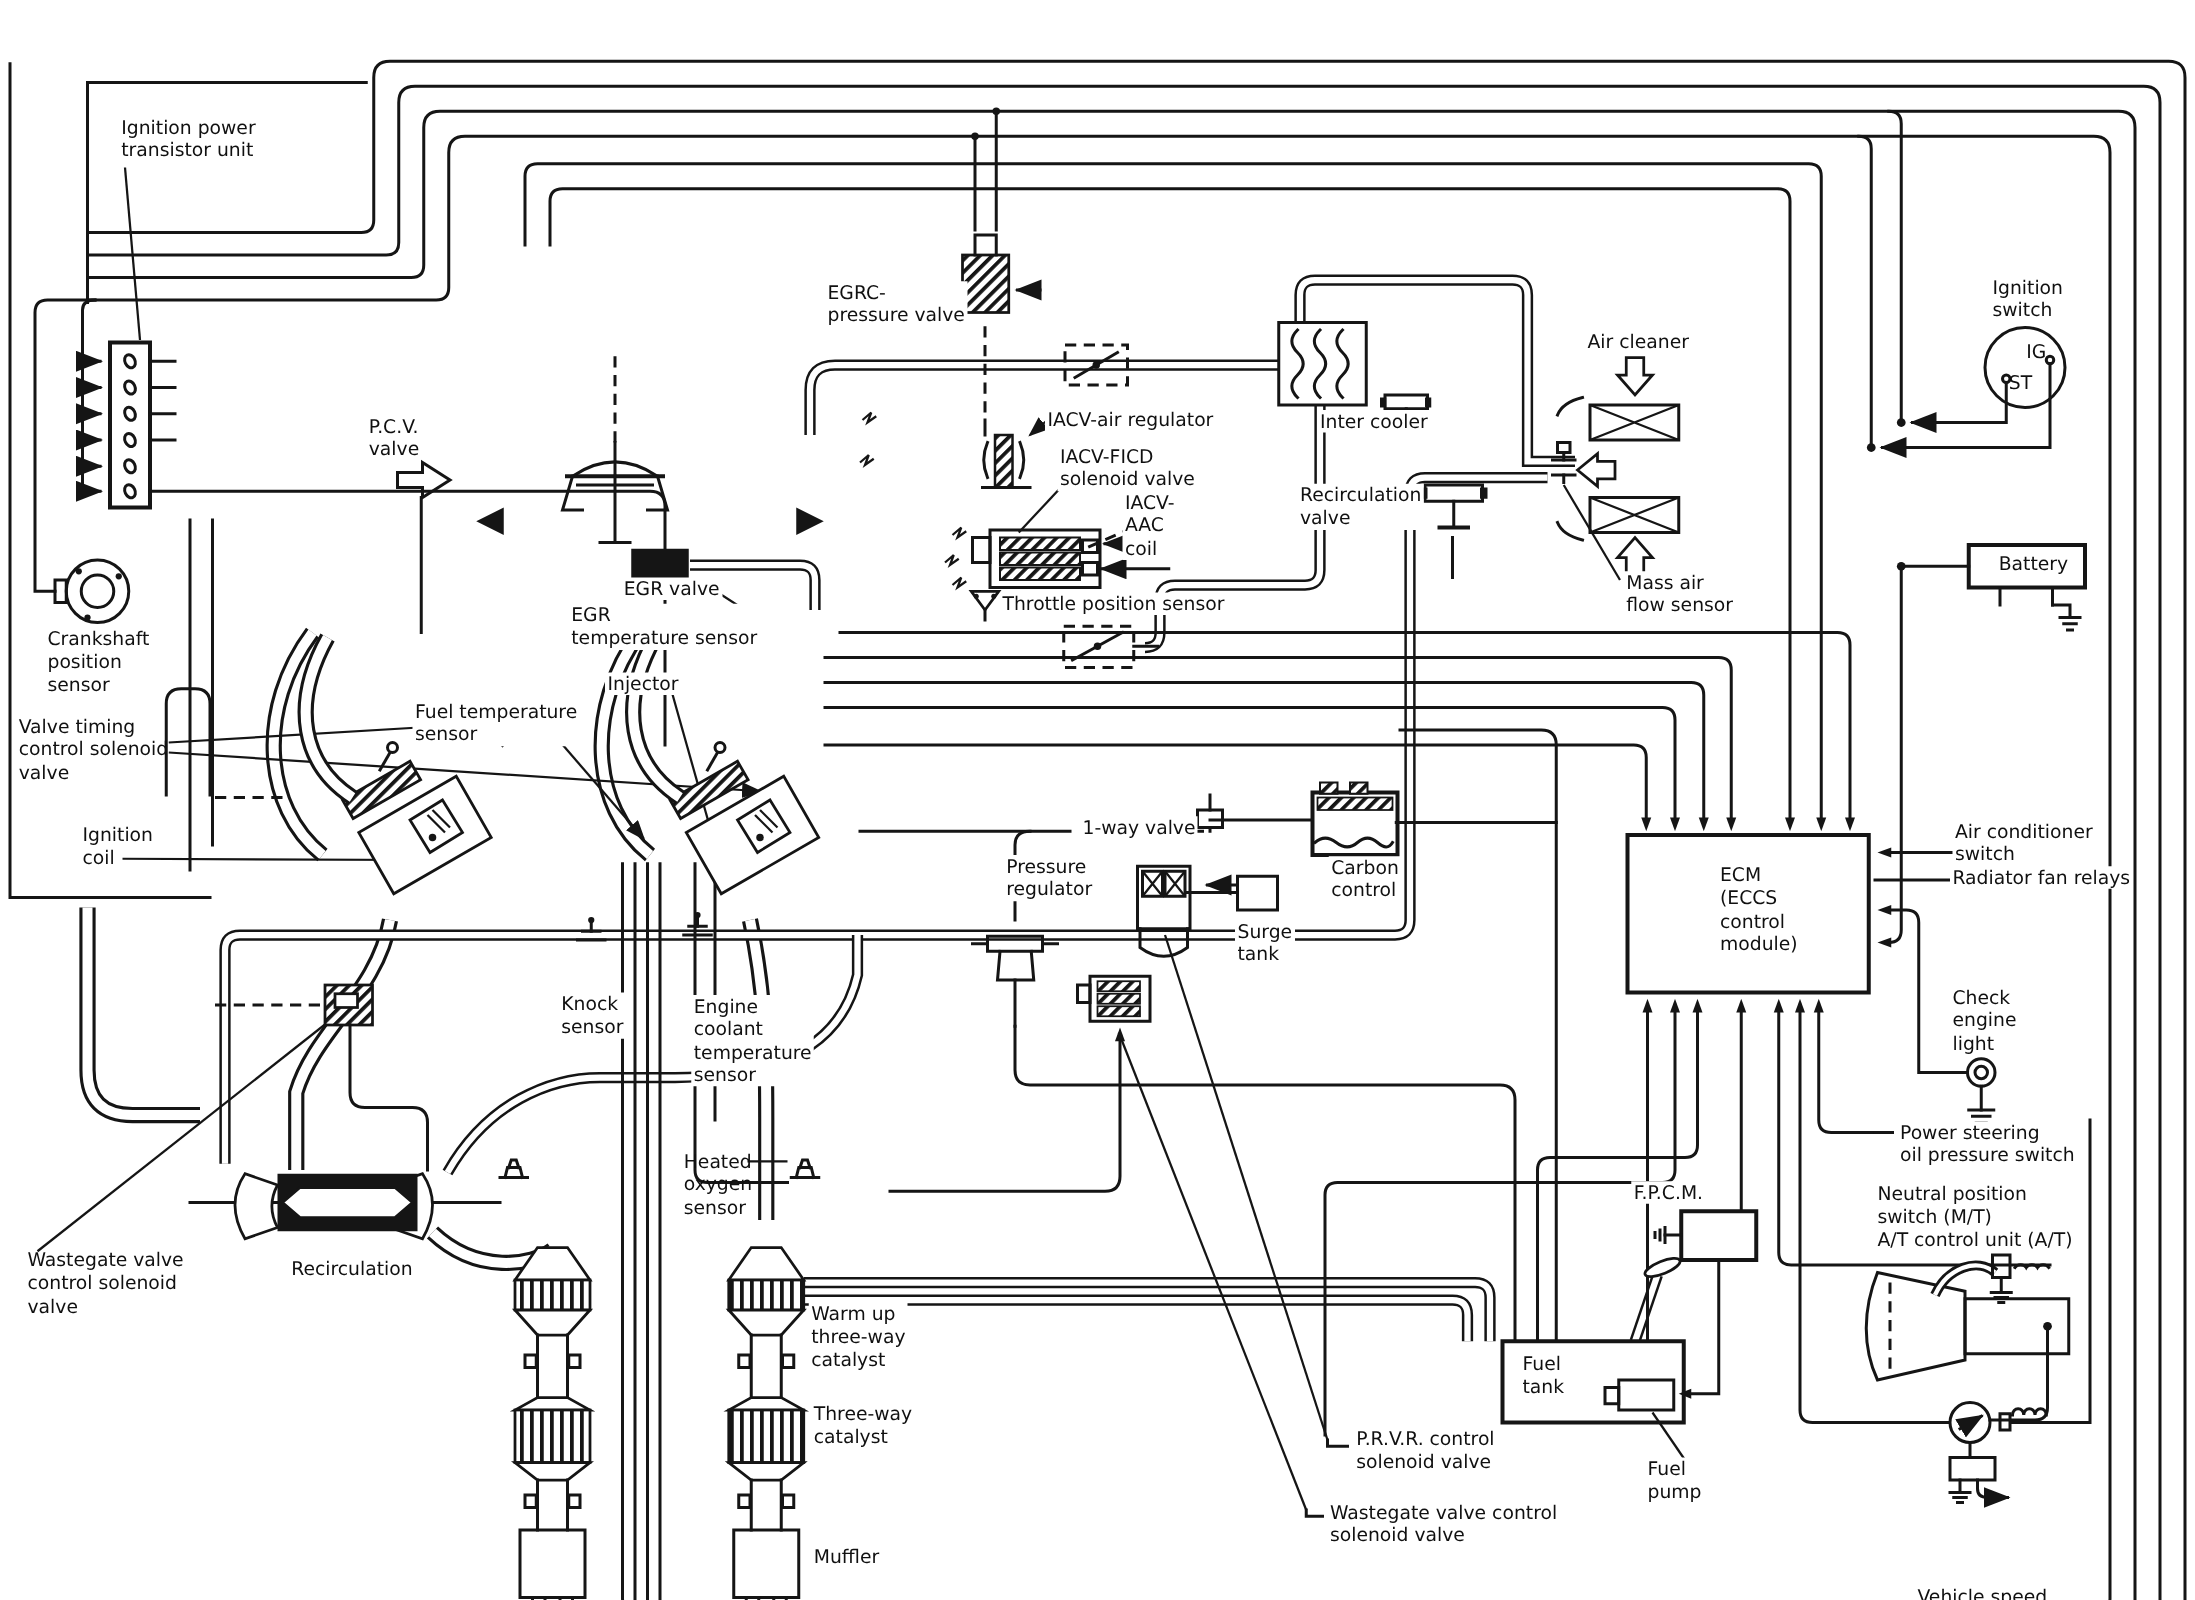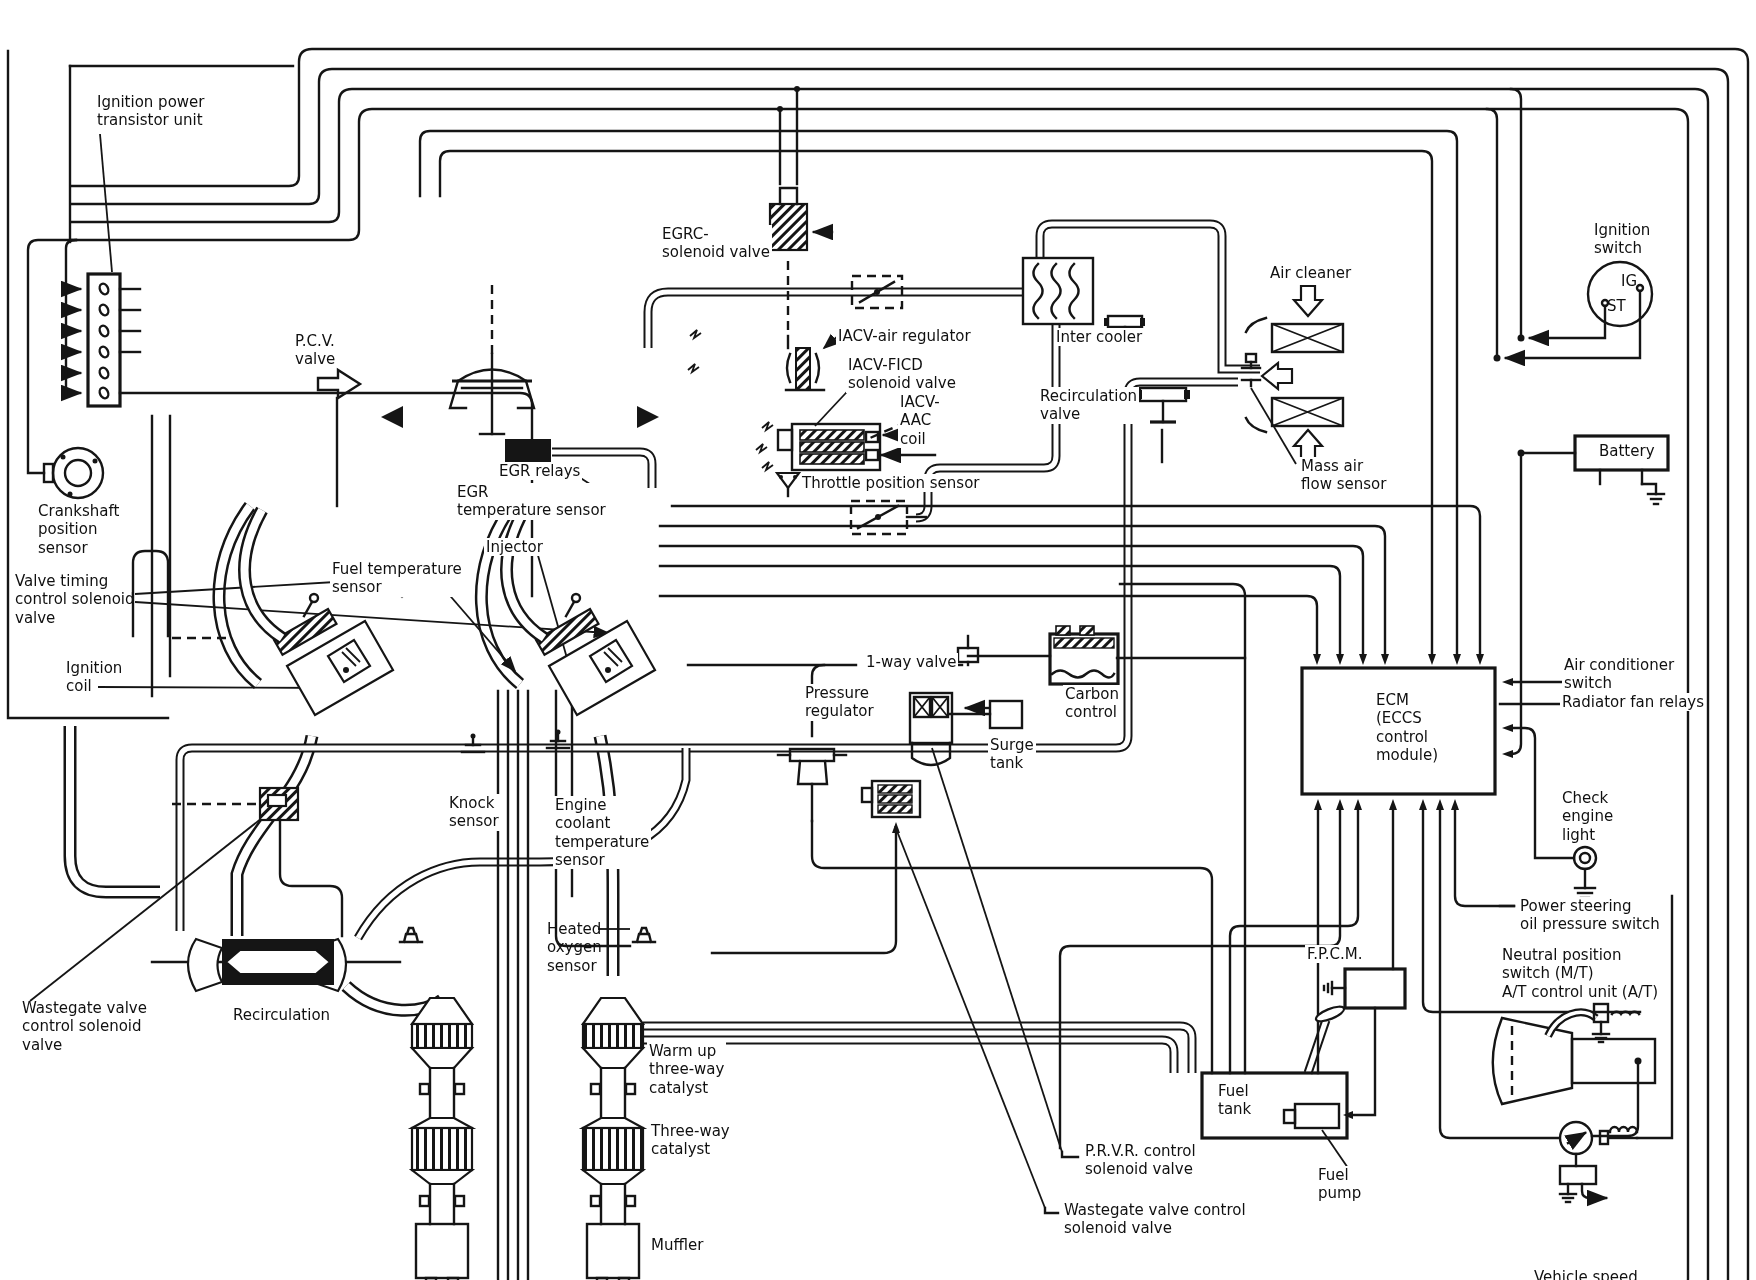--- a/index.html
+++ b/index.html
@@ -540,28 +540,28 @@
 control solenoid
 valve</div>
 <div class="lbl" style="left:66px;top:623px">Ignition
 coil</div>
 <div class="lbl" style="left:22px;top:963px">Wastegate valve
 control solenoid
 valve</div>
 <div class="lbl" style="left:233px;top:970px">Recirculation</div>
 <div class="lbl" style="left:295px;top:296px">P.C.V.
 valve</div>
-<div class="lbl bg" style="left:497px;top:426px">EGR relays</div>
+<div class="lbl bg" style="left:497px;top:426px">EGR valve</div>
 <div class="lbl bg" style="left:455px;top:447px">EGR
 temperature sensor</div>
 <div class="lbl bg" style="left:330px;top:524px">Fuel temperature
 sensor</div>
 <div class="lbl bg" style="left:484px;top:502px">Injector</div>
 <div class="lbl bg" style="left:660px;top:189px">EGRC-
-solenoid valve</div>
+pressure valve</div>
 <div class="lbl bg" style="left:836px;top:291px">IACV-air regulator</div>
 <div class="lbl bg" style="left:846px;top:320px">IACV-FICD
 solenoid valve</div>
 <div class="lbl bg" style="left:898px;top:357px">IACV-
 AAC
 coil</div>
 <div class="lbl bg" style="left:800px;top:438px">Throttle position sensor</div>
 <div class="lbl bg" style="left:1054px;top:292px">Inter cooler</div>
 <div class="lbl bg" style="left:1038px;top:351px">Recirculation
 valve</div>

